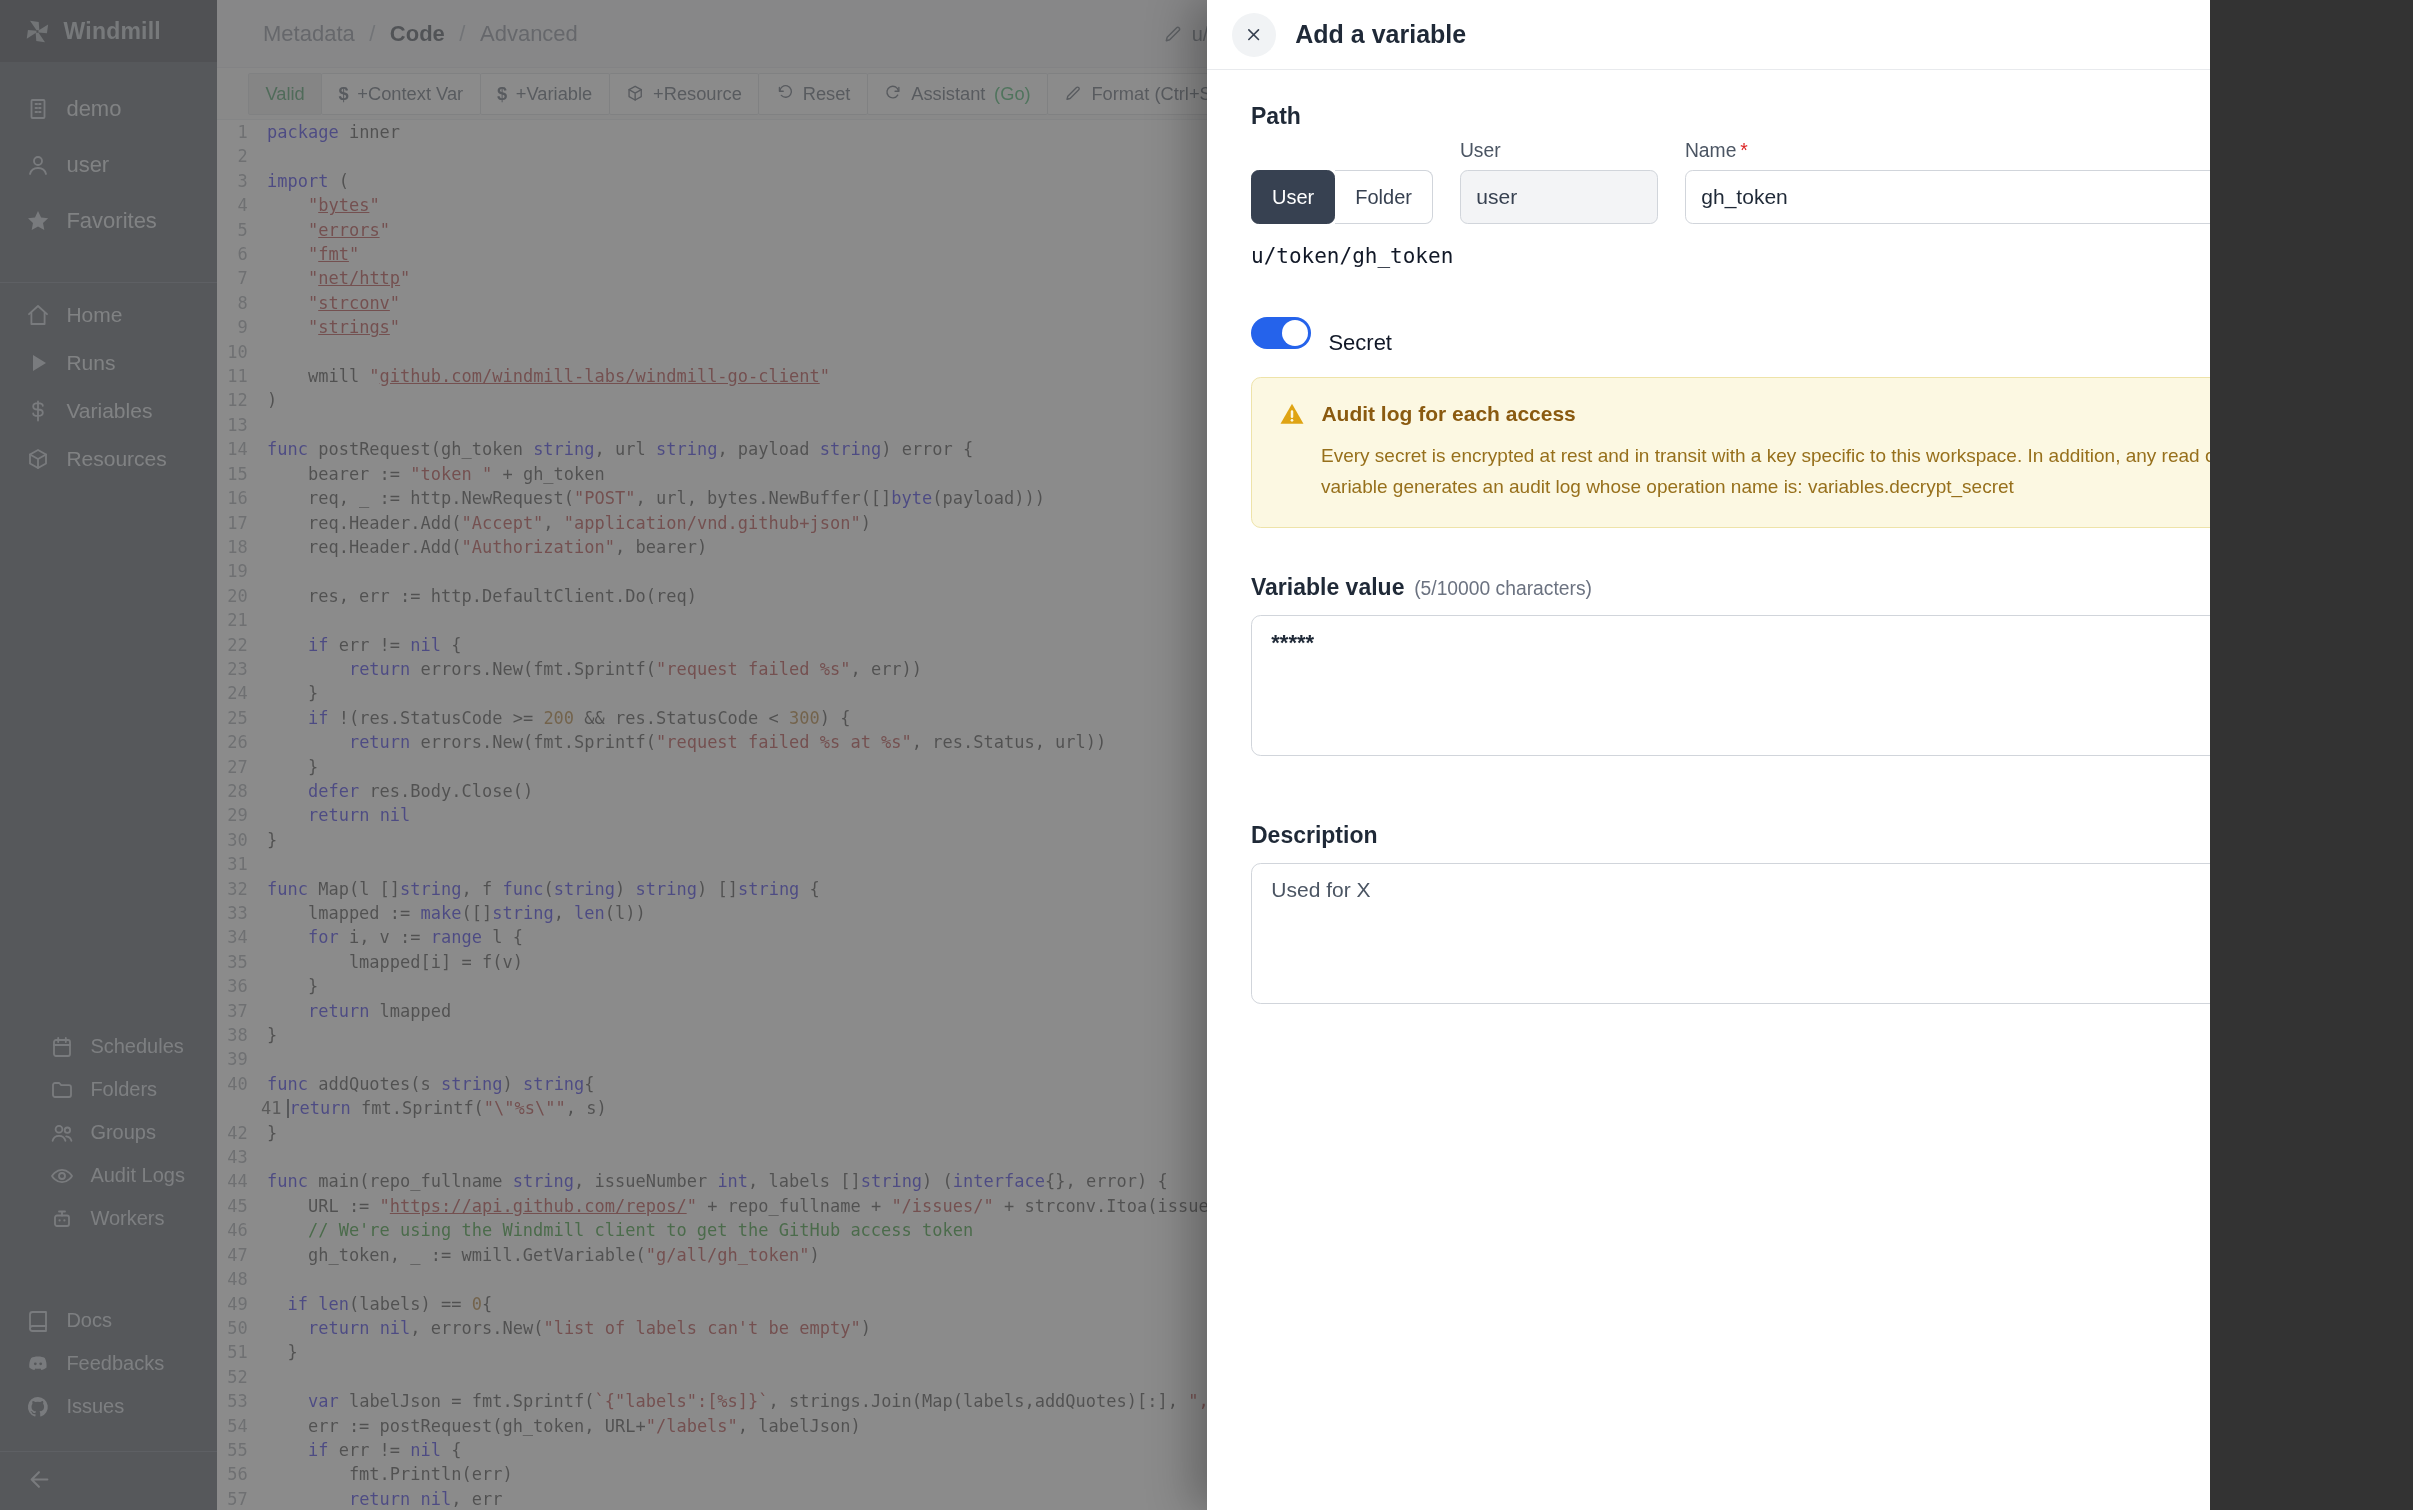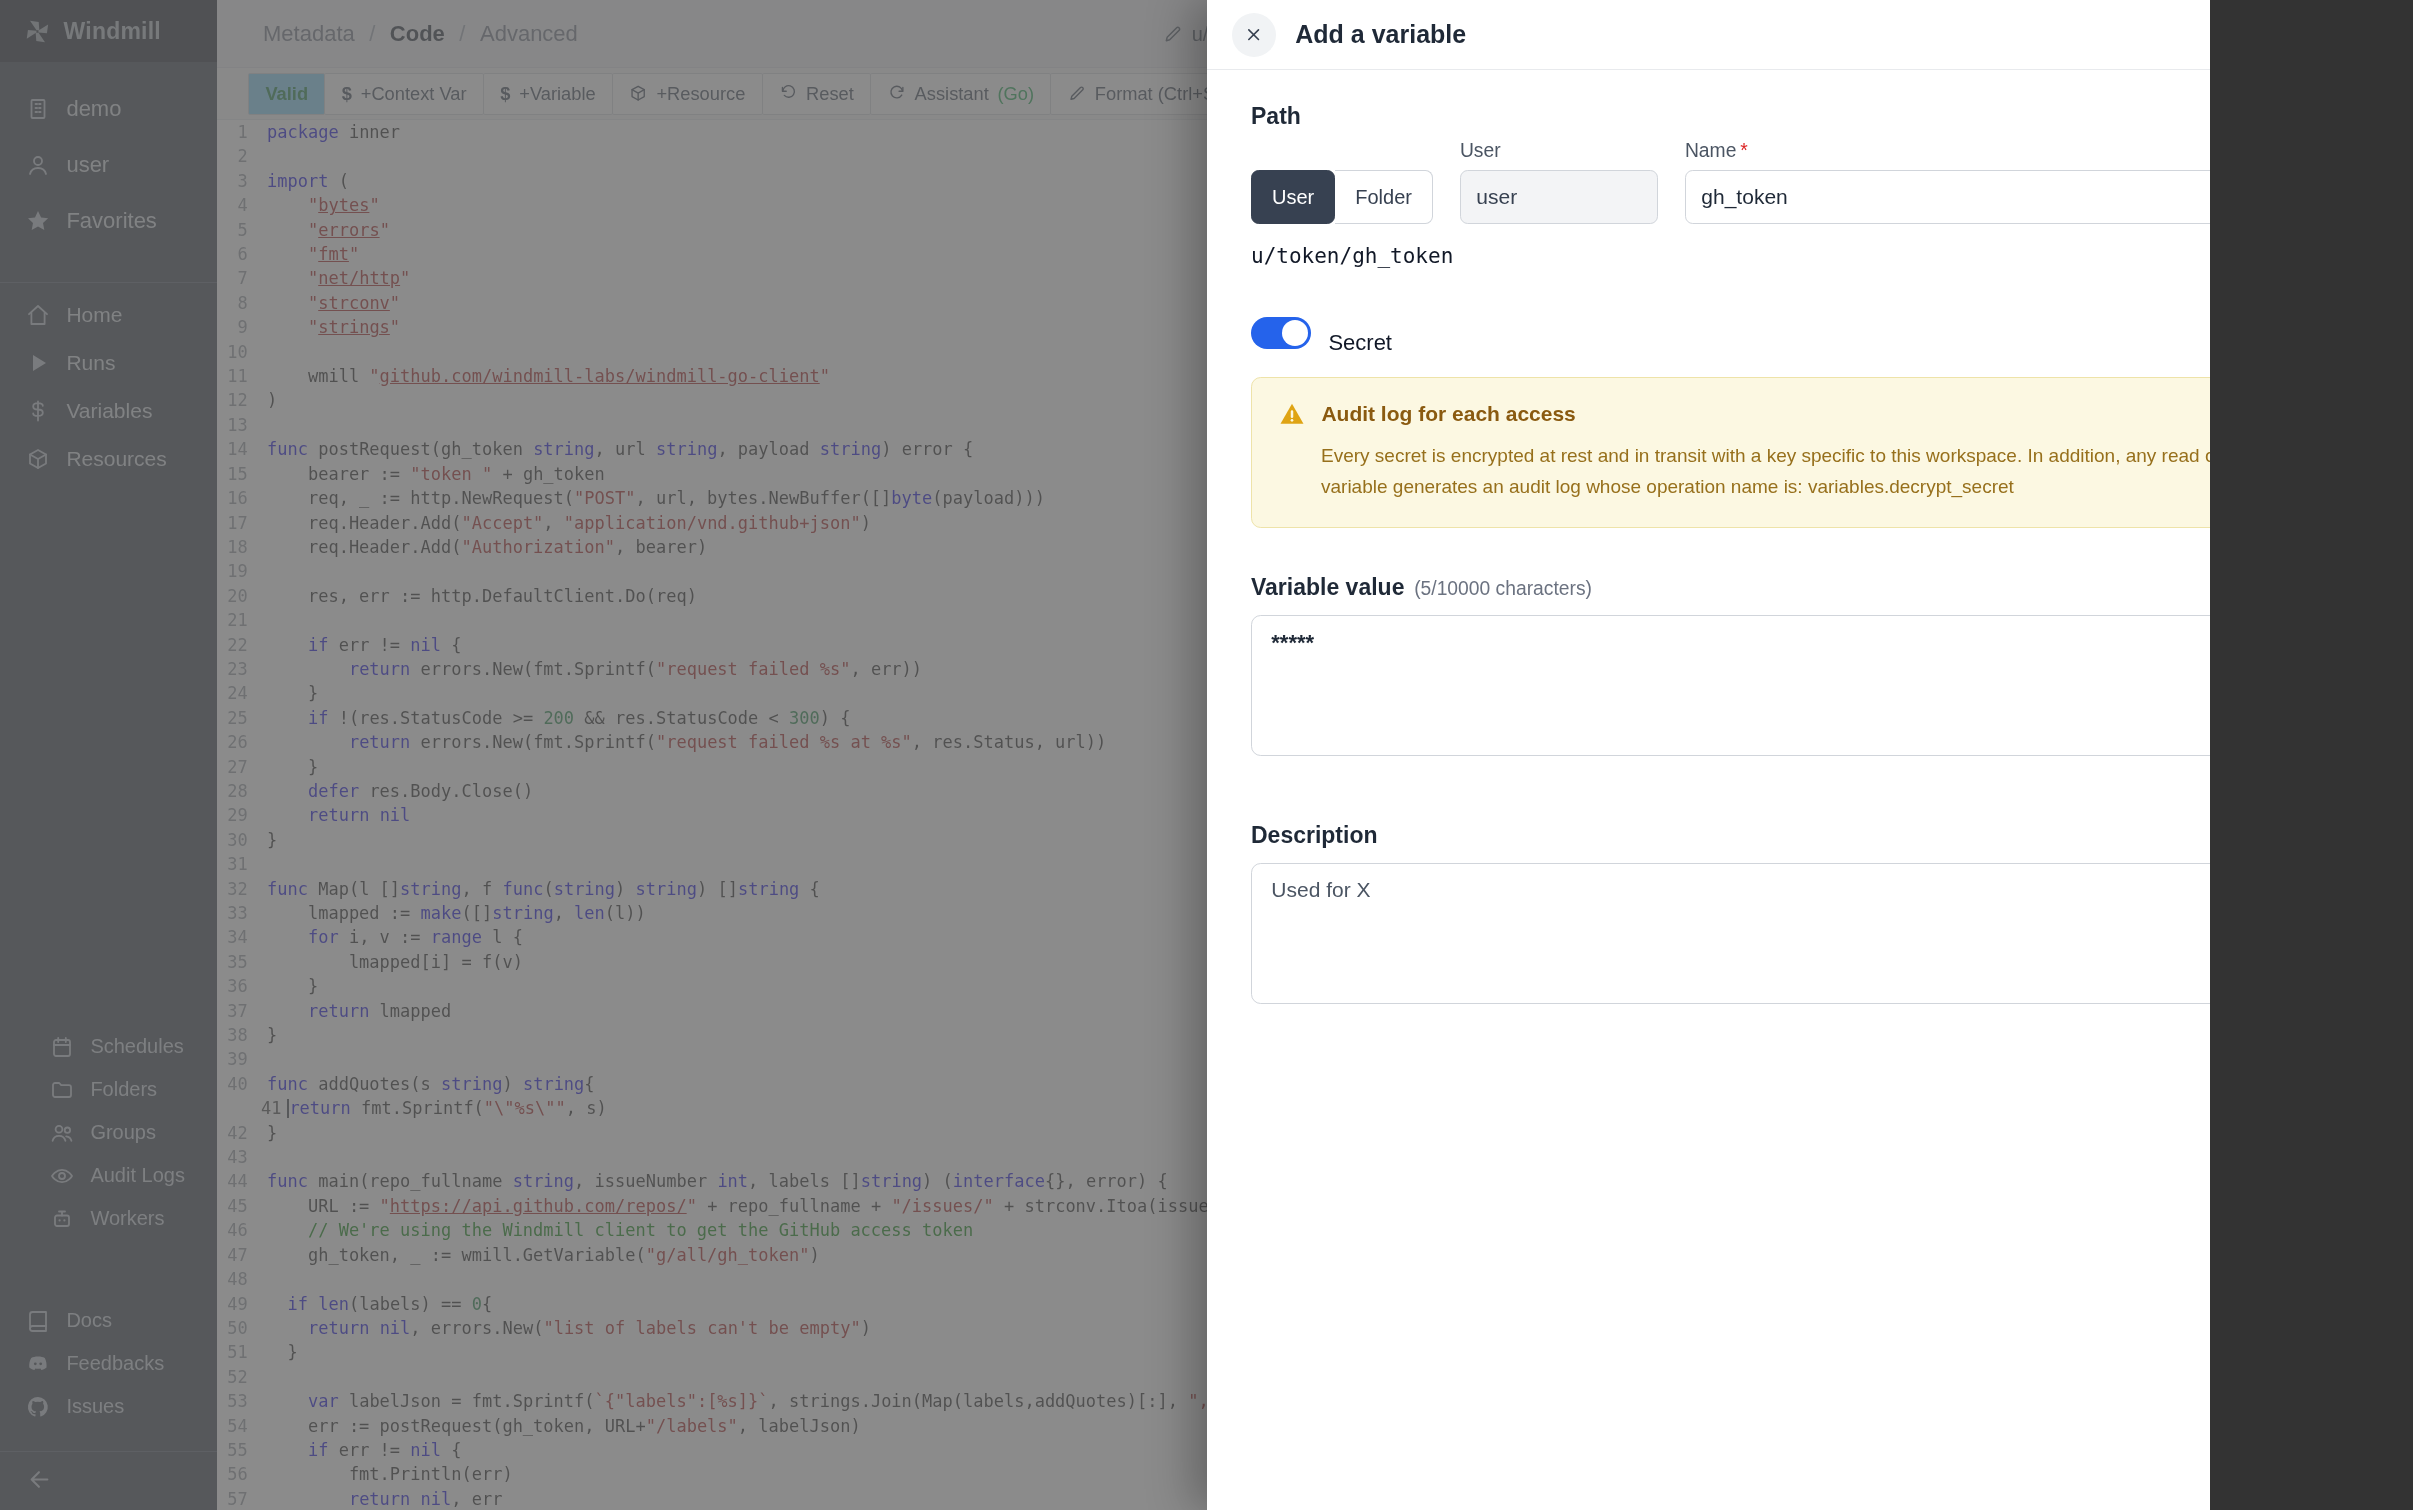--- a/index.html
+++ b/index.html
@@ -29,31 +29,31 @@
   .crumb .item { cursor:pointer; }
   .crumb .item.active { color:#18212f; font-weight:700; }
   .crumb .sep { color:#9ca3af; }
   .path-hint { position:absolute; left:946px; top:0; height:68px; display:flex; align-items:center; gap:8.7px; color:#4b5563; font-size:20px; }
   .path-hint svg { width:20px; height:20px; fill:none; stroke:currentColor; stroke-width:1.8; stroke-linecap:round; stroke-linejoin:round; }
 
   .toolbar { height:52px; background:#f5f6f8; border-bottom:1px solid #e3e6ea; display:flex; align-items:center; padding-left:31px; }
   .tcell { height:42px; display:flex; align-items:center; gap:8.7px; padding:0 16.4px; background:#fff; border:1px solid #d4d7dc; margin-left:-1px; font-size:18.3px; color:#374151; cursor:pointer; white-space:nowrap; border-radius:1.9px; }
   .tcell svg { width:18.3px; height:18.3px; fill:none; stroke:currentColor; stroke-width:1.9; stroke-linecap:round; stroke-linejoin:round; }
   .tcell .sfx { color:#16a34a; }
-  .tcell.valid { background:#7dd3fc; color:#15803d; margin-left:0; font-weight:700; }
+  .tcell.valid { background:#e5e5e5; color:#15803d; margin-left:0; font-weight:400; }
   .tcell .pfx { font-weight:600; }
 
   .editor { display:flex; height:1390px; overflow:hidden; background:#fff;
             font-family:"DejaVu Sans Mono", monospace; font-size:17px; line-height:24.4px; }
   .gutter { width:50px; flex:none; text-align:right; padding-right:19.3px; color:#8f959d; }
   .gutter .ln.act { color:#404040;padding-left:44px; }
   .codecol { flex:1; overflow:hidden; }
   .cl { white-space:pre; color:#1b1b1b; }
   .t-k { color:#0a00e0; } .t-s { color:#a31515; } .t-u { color:#a31515; text-decoration:underline; }
-  .t-n { color:#15803d; } .t-c { color:#008000; } .t-p { color:#1b1b1b; }
+  .t-n { color:#a16207; } .t-c { color:#008000; } .t-p { color:#1b1b1b; }
   .cursor { display:inline-block; width:1.9px; height:19.3px; background:#33373d; vertical-align:text-bottom; }
 
   
   .overlay { position:absolute; inset:0; background:rgba(100,100,100,0.75); z-index:40; }
 
   
   .drawer { position:absolute; left:1207px; top:0; width:1207px; height:100%; background:#fff; z-index:50; box-shadow:-15.4px 0 42px rgba(0,0,0,.28); }
   .d-header { height:70px; display:flex; align-items:center; padding:0 25px; border-bottom:1px solid #e8eaed; }
   .close-btn { width:44px; height:44px; border-radius:50%; border:none; background:#f1f3f5; color:#374151; display:flex; align-items:center; justify-content:center; cursor:pointer; }
   .close-btn svg { width:19.3px; height:19.3px; fill:none; stroke:currentColor; stroke-width:2; stroke-linecap:round; }

